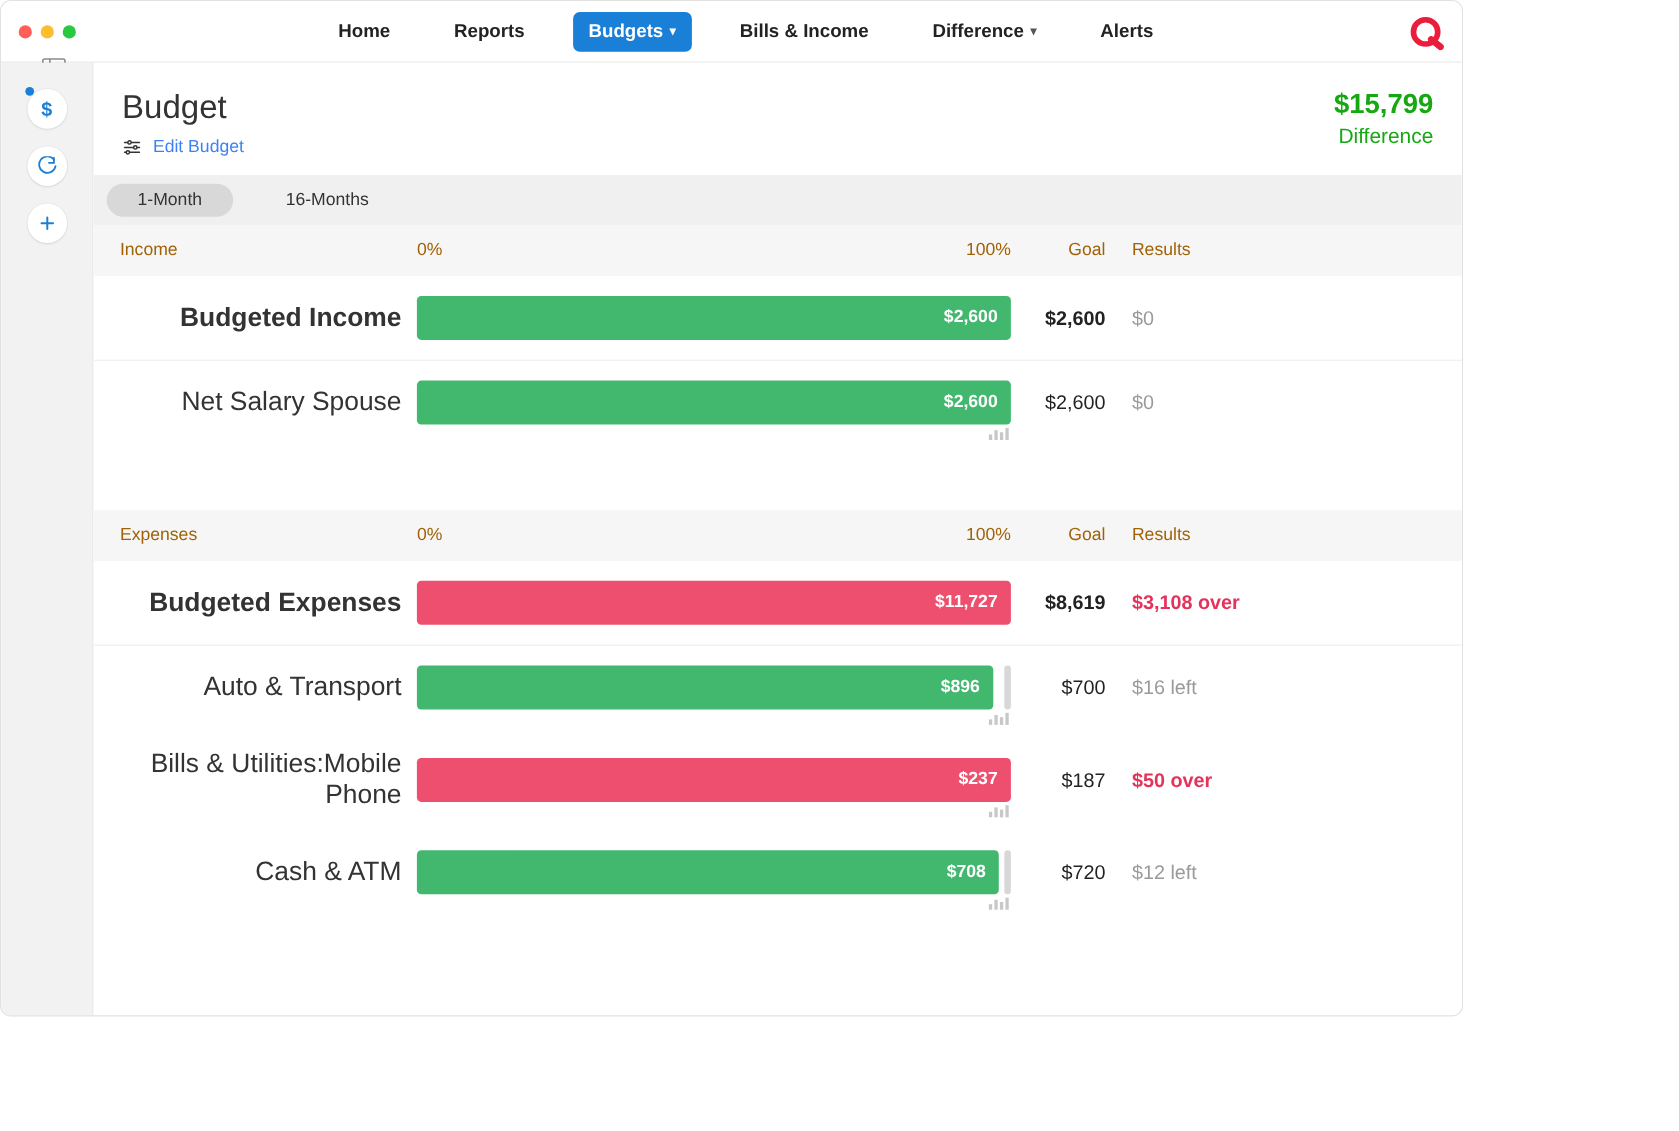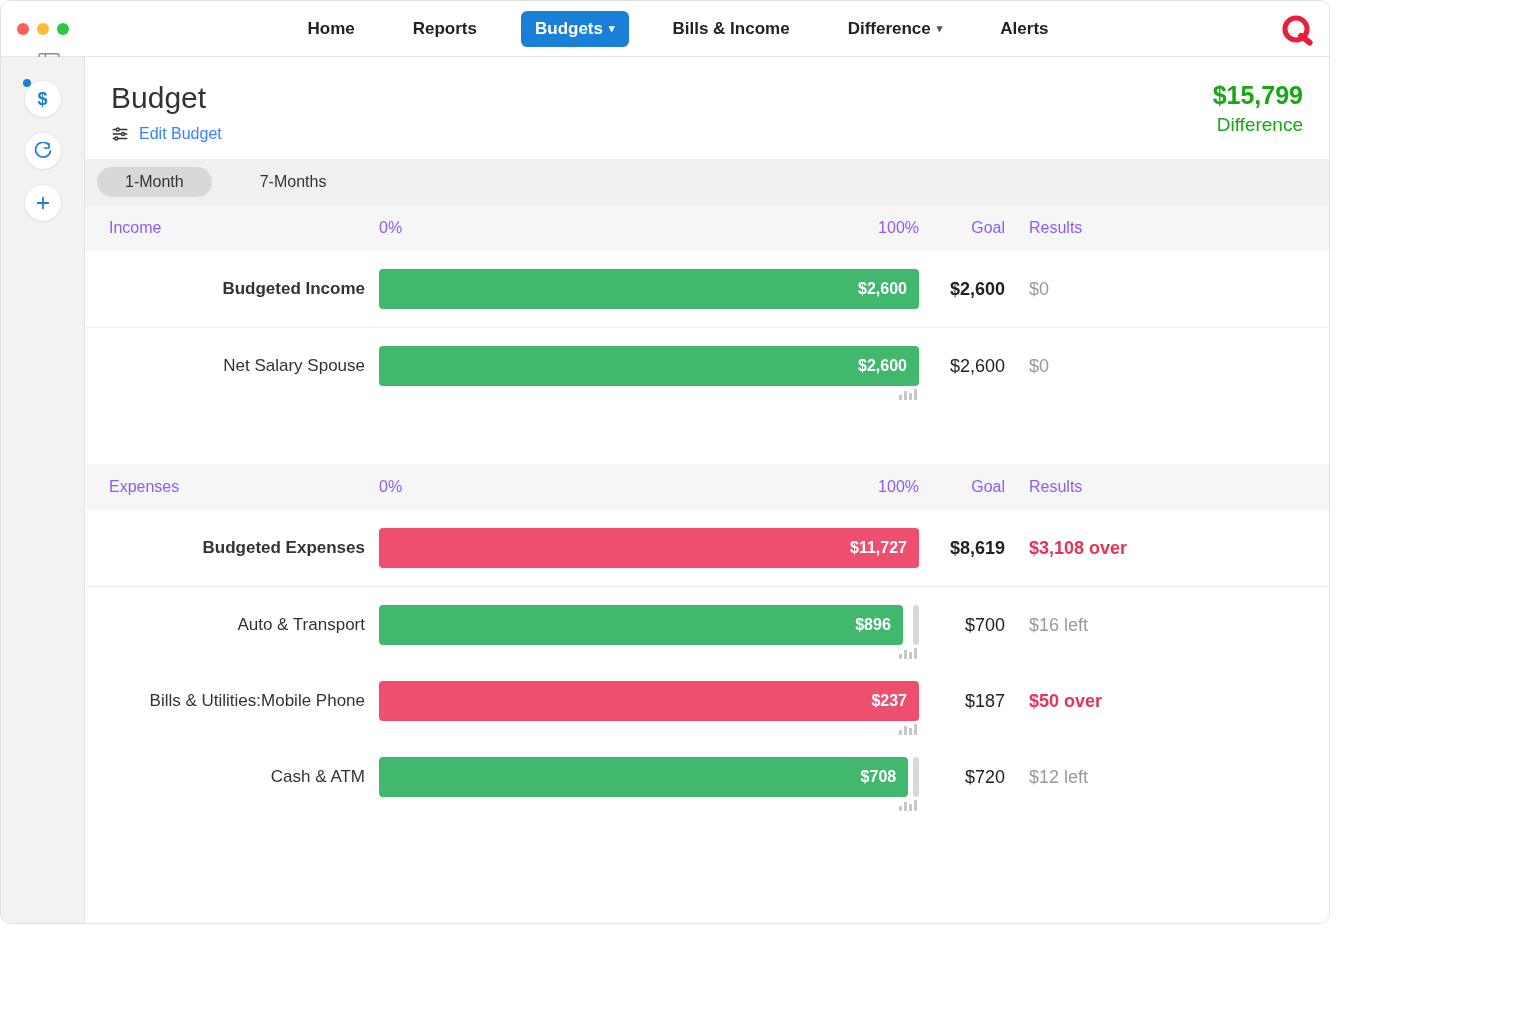--- a/index.html
+++ b/index.html
@@ -124,37 +124,37 @@
   }
   .pill.active { background: #d8d8d8; }
 
   
   .section-head {
     display: grid;
     grid-template-columns: 270px 540px 110px 180px;
     align-items: center;
     background: #f6f6f6;
     padding: 14px 24px;
-    color: #8b5cf6;
+    color: #a16207;
     font-size: 16px;
     font-weight: 500;
   }
   .section-head .scale { display: flex; justify-content: space-between; }
   .section-head .goal, .section-head .results { text-align: left; }
   .section-head .goal { text-align: right; padding-right: 24px;}
 
   .row {
     display: grid;
     grid-template-columns: 270px 540px 110px 180px;
     align-items: center;
     padding: 18px 24px;
     position: relative;
   }
   .row.divider { border-bottom: 1px solid #eee; }
-  .row .label { text-align: right; padding-right: 14px; font-size: 17px; color: #333; }
+  .row .label { text-align: right; padding-right: 14px; font-size: 24px; color: #333; }
   .row .label.bold { font-weight: 700; }
   .row .goal { text-align: right; padding-right: 24px; font-size: 18px; color: #222; font-weight: 500;}
   .row .goal.bold { font-weight: 700; }
   .row .results { font-size: 18px; color: #9a9a9a; font-weight: 500;}
   .row .results.over { color: #e4335a; font-weight: 600; }
 
   .bar-wrap { position: relative; height: 40px; }
   .bar-goalmark {
     position: absolute; top: 0; bottom: 0;
     width: 6px;
@@ -260,21 +260,21 @@
       </div>
     </div>
     <div class="diff-block">
       <div class="diff-amount">$15,799</div>
       <div class="diff-label">Difference</div>
     </div>
   </div>
 
   <div class="period-bar">
     <div class="pill active">1-Month</div>
-    <div class="pill">7-Months</div>
+    <div class="pill">16-Months</div>
   </div>
 
   <div class="section-head">
     <div>Income</div>
     <div class="scale">
       <span>0%</span>
       <span>100%</span>
     </div>
     <div class="goal">Goal</div>
     <div class="results">Results</div>

